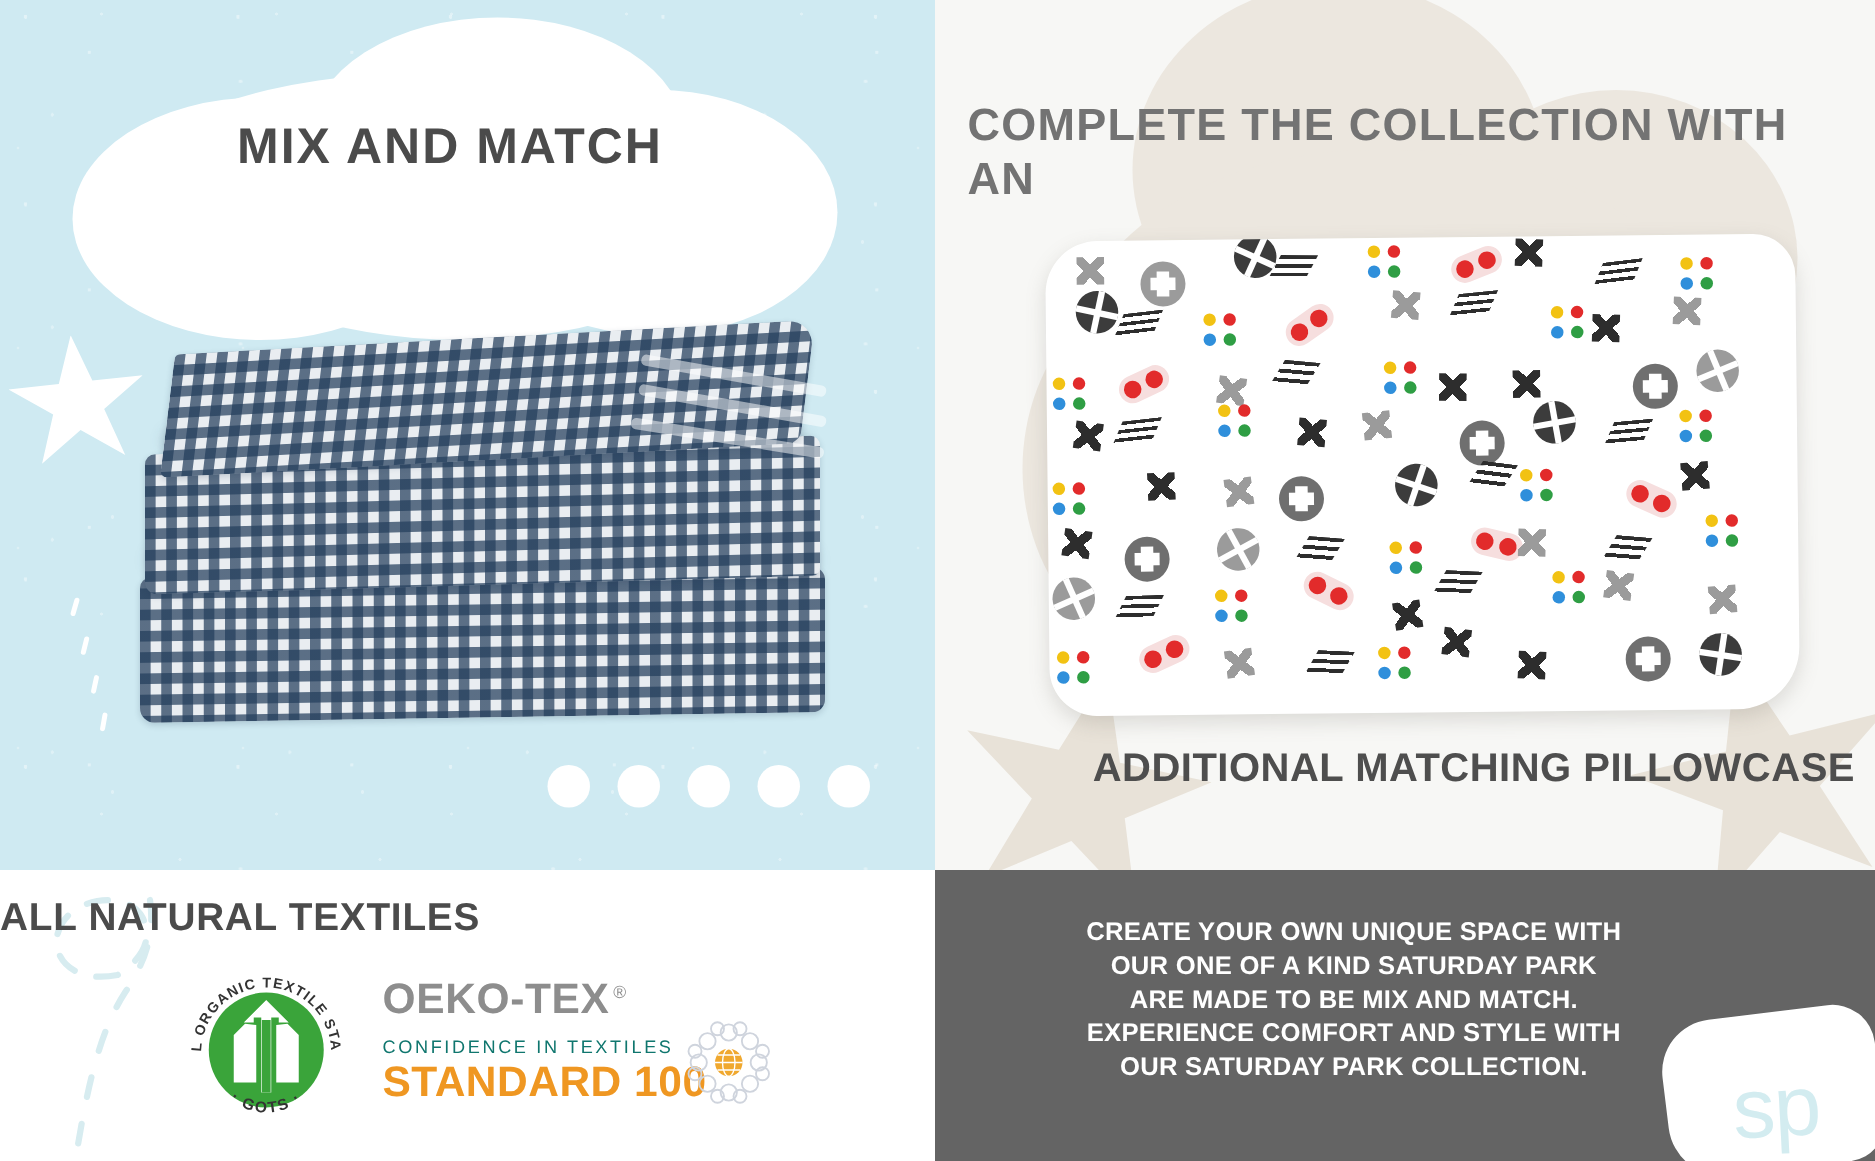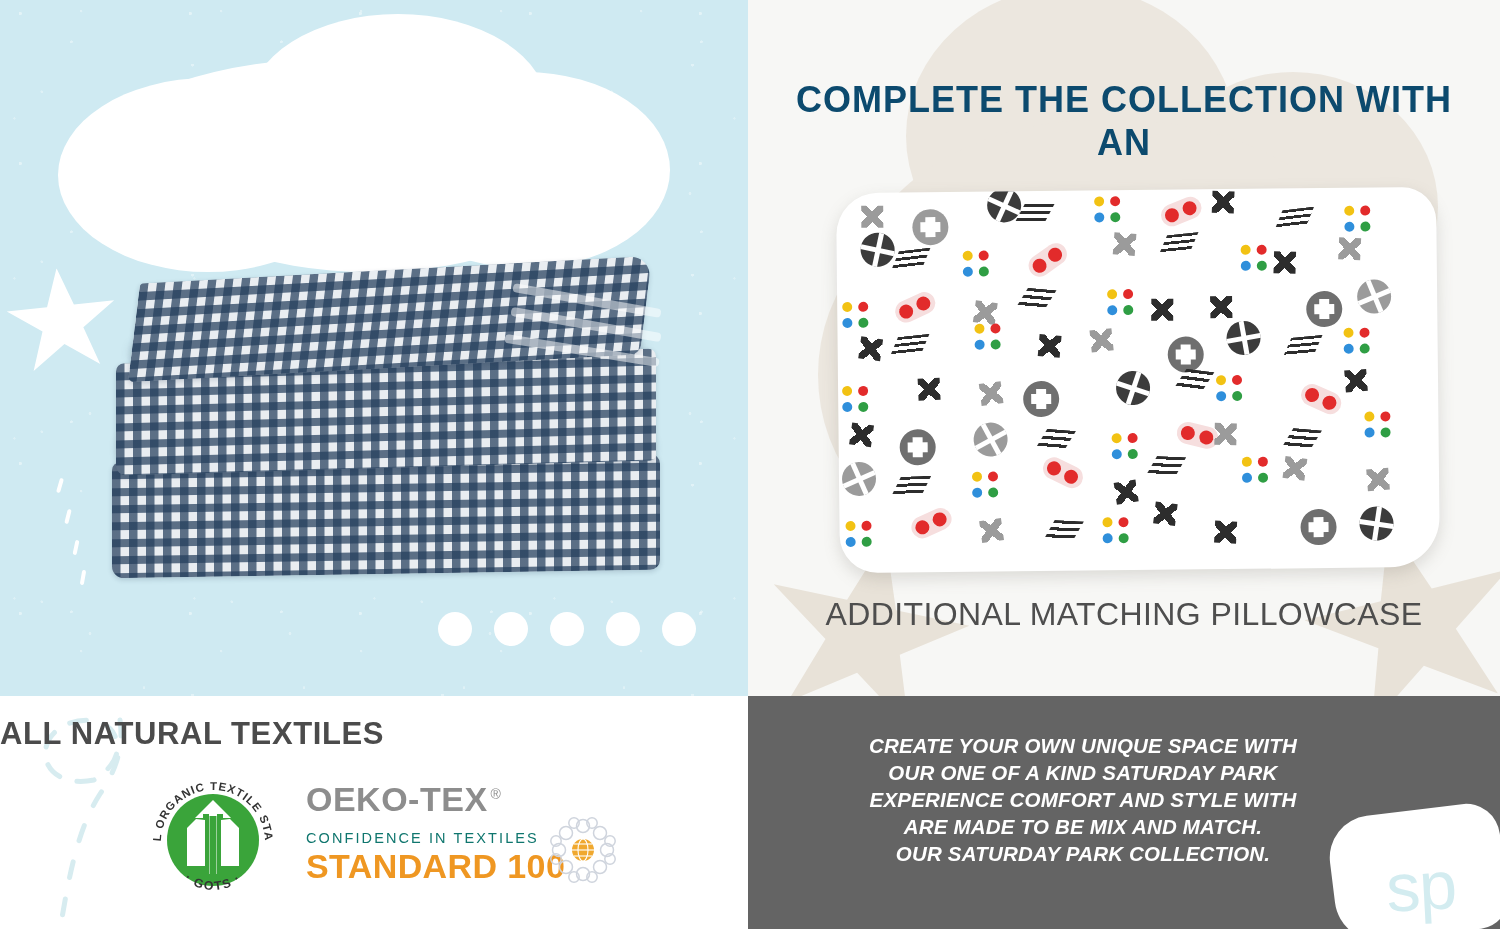--- a/index.html
+++ b/index.html
@@ -170,28 +170,28 @@
     transform:rotate(12deg);
   }
   #tr-star-right {
     left:560px; top:522px; width:210px; height:200px;
     clip-path:polygon(50% 0%,62.5% 36%,100% 36%,69% 58.5%,81% 95%,50% 72.5%,19% 95%,31% 58.5%,0% 36%,37.5% 36%);
     transform:rotate(-14deg);
   }
 
   .tr-text-block {
     position:absolute; left:26px; top:78px; width:700px;
-    text-align:center; color:#0c4a6e;
+    text-align:left; color:#737373;
   }
   #tr-headline { font-size:36px; font-weight:bold; letter-spacing:1px; line-height:1.2; }
 
   #tr-caption {
     position:absolute; left:16px; top:596px; width:720px;
-    text-align:center; color:#4e4e4e;
-    font-size:32px; font-weight:normal; letter-spacing:.4px;
+    text-align:right; color:#4e4e4e;
+    font-size:32px; font-weight:bold; letter-spacing:.4px;
   }
 
   
   #pillowcase {
     position:absolute; left:90px; top:190px; width:600px; height:380px;
     background:#ffffff;
     border-radius:42px 34px 50px 38px;
     box-shadow:0 6px 16px rgba(120,115,105,.22);
     overflow:hidden;
     transform:rotate(-0.6deg);
@@ -271,21 +271,21 @@
   #oeko-std {
     margin-top:3px; font-size:34px; font-weight:bold; color:#ef9722;
     letter-spacing:.4px; line-height:1.05; white-space:nowrap;
   }
   #oeko-emblem { position:absolute; left:545px; top:812px; width:76px; height:76px; }
 
   
   #br-paragraph {
     position:absolute; left:40px; top:36px; width:590px;
     text-align:center; color:#ffffff;
-    font-size:20.5px; font-weight:bold; letter-spacing:.2px; line-height:1.32;font-style:italic;
+    font-size:20.5px; font-weight:bold; letter-spacing:.2px; line-height:1.32;
   }
   #sp-badge {
     position:absolute; left:584px; top:114px; width:172px; height:126px;
     background:#ffffff;
     border-radius:42px 34px 30px 44px;
     transform:rotate(-7deg);
   }
   #sp-mark {
     position:absolute; left:608px; top:150px; width:130px; height:80px;
     color:#d3ecf0; font-size:68px; font-weight:300; letter-spacing:-1px;
@@ -311,20 +311,21 @@
 
     <div id="cloud-shape">
       <span class="lobe l1"></span>
         <span class="lobe l2"></span>
       <span class="lobe l3"></span>
         <span class="lobe l4"></span>
       <span class="lobe l5"></span>
     </div>
 
     <div class="tl-text-block">
+      <div id="tl-headline">MIX AND MATCH</div>
     </div>
 
     <div id="sheet-stack">
       <span class="shade" id="shade-1"></span>
       <div class="gingham" id="sheet-bottom"></div>
       <span class="shade" id="shade-2"></span>
       <div class="gingham" id="sheet-middle"></div>
       <div class="gingham" id="sheet-top"></div>
       <span class="fold-edge" id="fold-a"></span>
       <span class="fold-edge" id="fold-b"></span>
@@ -604,21 +605,21 @@
         <line x1="29" y1="44" x2="47" y2="44"></line>
       </g>
     </svg>
   </div>
 
   <div class="panel" id="panel-br">
     <div id="br-paragraph">
 
     <div>CREATE YOUR OWN UNIQUE SPACE WITH</div>
         <div>OUR ONE OF A KIND SATURDAY PARK</div>
+        <div>ARE MADE TO BE MIX AND MATCH.</div>
         <div>EXPERIENCE COMFORT AND STYLE WITH</div>
-        <div>ARE MADE TO BE MIX AND MATCH.</div>
         <div>OUR SATURDAY PARK COLLECTION.</div>
       </div>
     <div id="sp-badge"></div>
     <div id="sp-mark">sp</div>
   </div>
 
 </div>
 
 </body></html>

